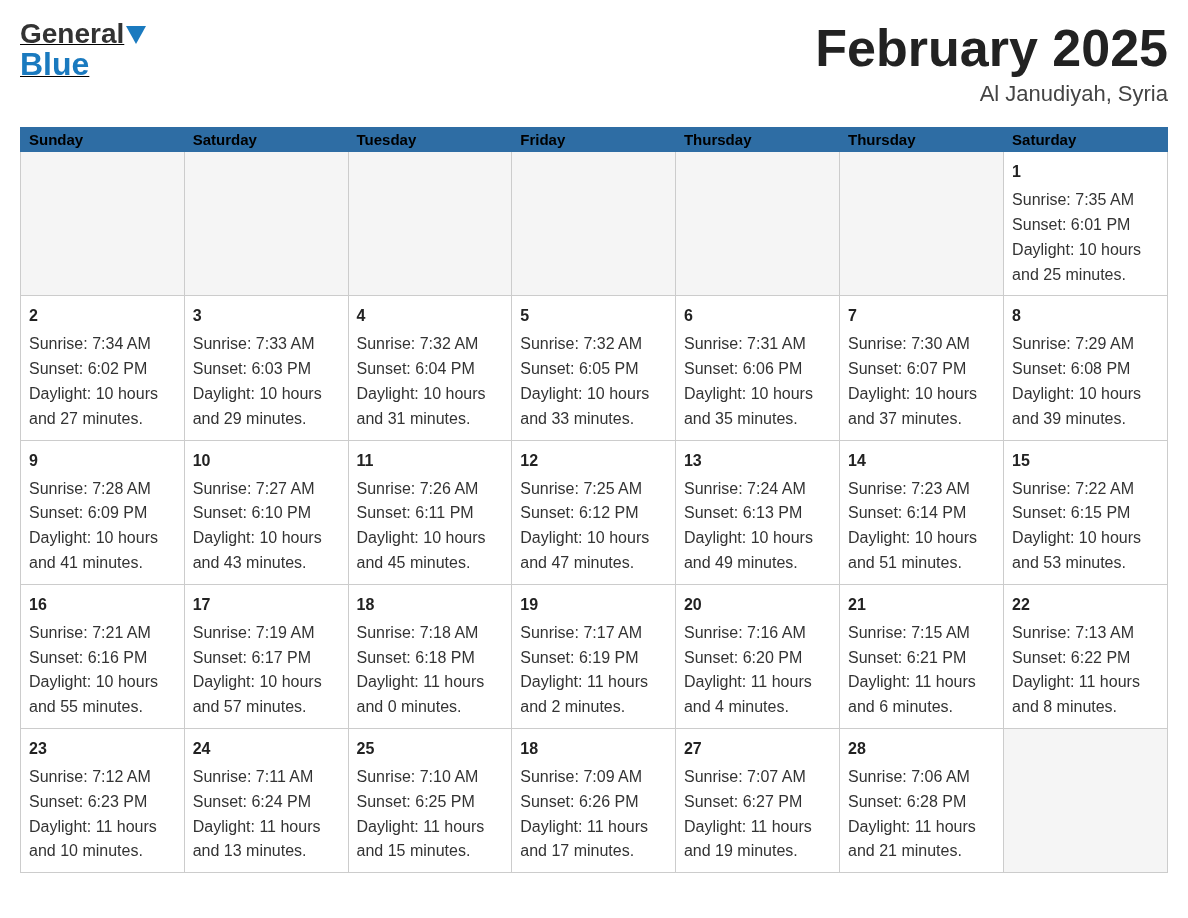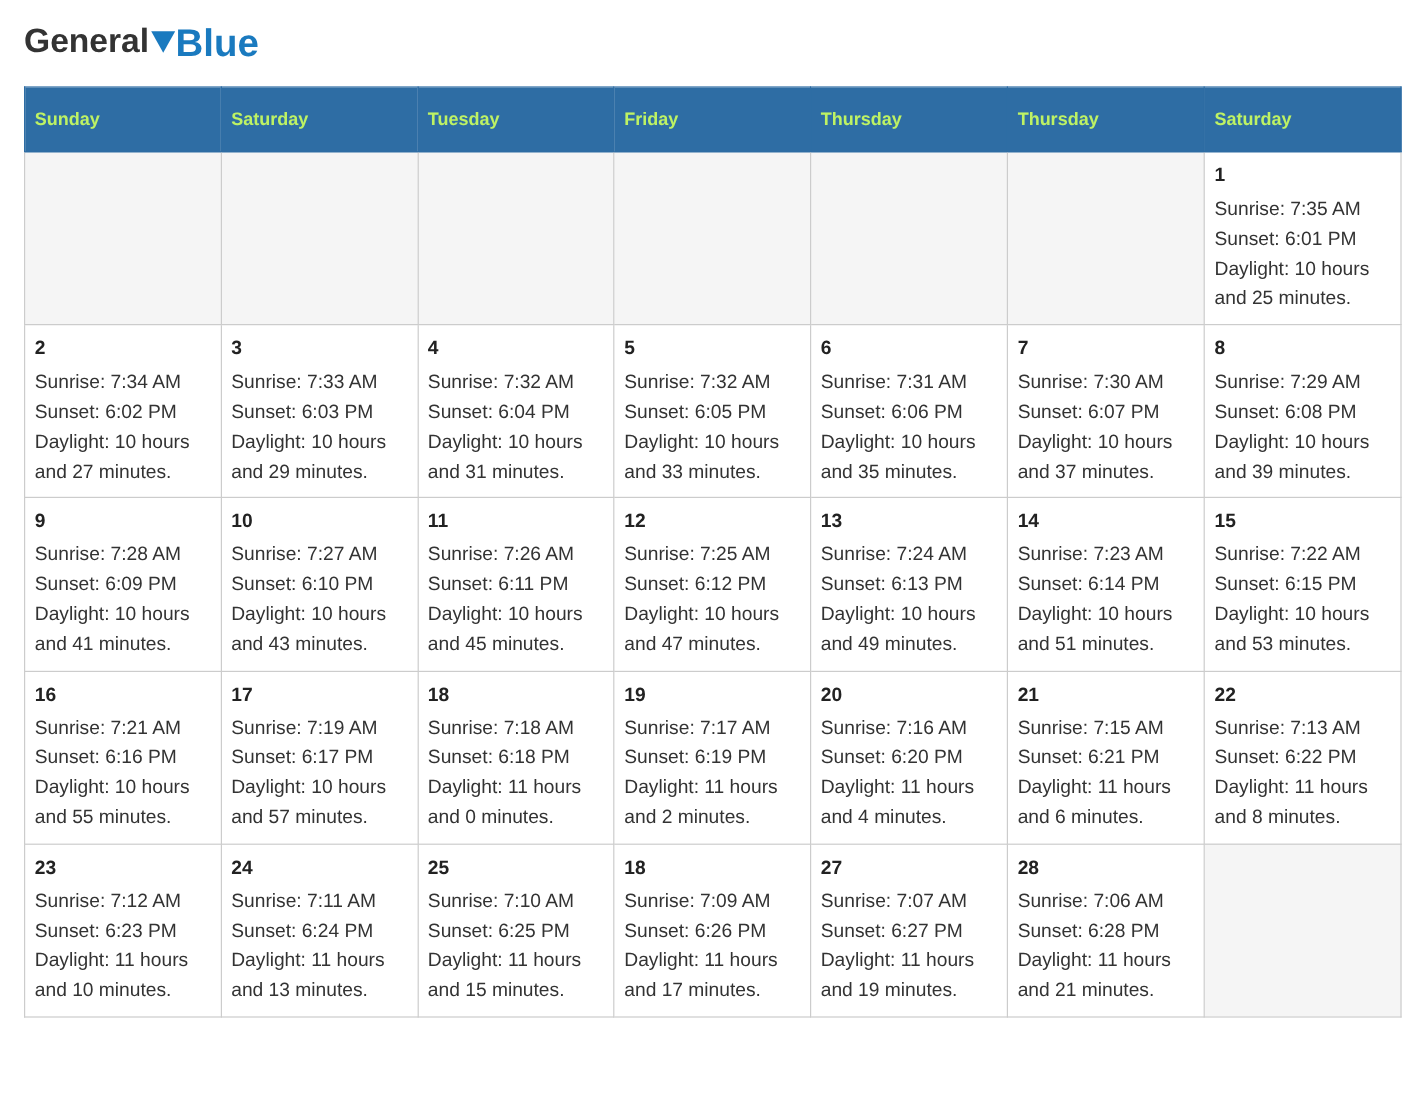--- a/index.html
+++ b/index.html
@@ -11,22 +11,23 @@
       padding: 20px;
     }
     .header {
       display: flex;
       justify-content: space-between;
       align-items: flex-start;
       margin-bottom: 20px;
     }
     .logo {
       display: flex;
-      flex-direction: row;
+      flex-direction: column;
       align-items: flex-start;
+      text-decoration: underline;
     }
     .logo-general {
       font-size: 28px;
       font-weight: bold;
       color: #333;
       line-height: 1;
     }
     .logo-blue {
       font-size: 32px;
       font-weight: bold;
@@ -59,24 +60,24 @@
       color: #444;
       margin-top: 4px;
     }
     .calendar {
       width: 100%;
       border-collapse: collapse;
       border: 1px solid #ccc;
     }
     .calendar thead tr th {
       background-color: #2e6da4;
-      color: #bef264;
+      color: #000000;
       font-size: 15px;
       font-weight: bold;
-      padding: 18px 8px;
+      padding: 3px 8px;
       text-align: left;
       border: 1px solid #2e6da4;
     }
     .calendar tbody tr td {
       vertical-align: top;
       padding: 8px;
       border: 1px solid #ccc;
       width: 170px;
       min-height: 100px;
       font-size: 12.5px;
@@ -109,20 +110,24 @@
 <body>
 
 <div class="header">
   <div class="logo">
     <div>
       <span class="logo-general">General</span><span class="logo-triangle"></span>
     </div>
     <div>
       <span class="logo-blue">Blue</span>
     </div>
+  </div>
+  <div class="title-block">
+    <div class="month-title">February 2025</div>
+    <div class="location-title">Al Janudiyah, Syria</div>
   </div>
 </div>
 
 <table class="calendar">
   <thead>
     <tr>
       <th>Sunday</th>
       <th>Saturday</th>
       <th>Tuesday</th>
       <th>Friday</th>

